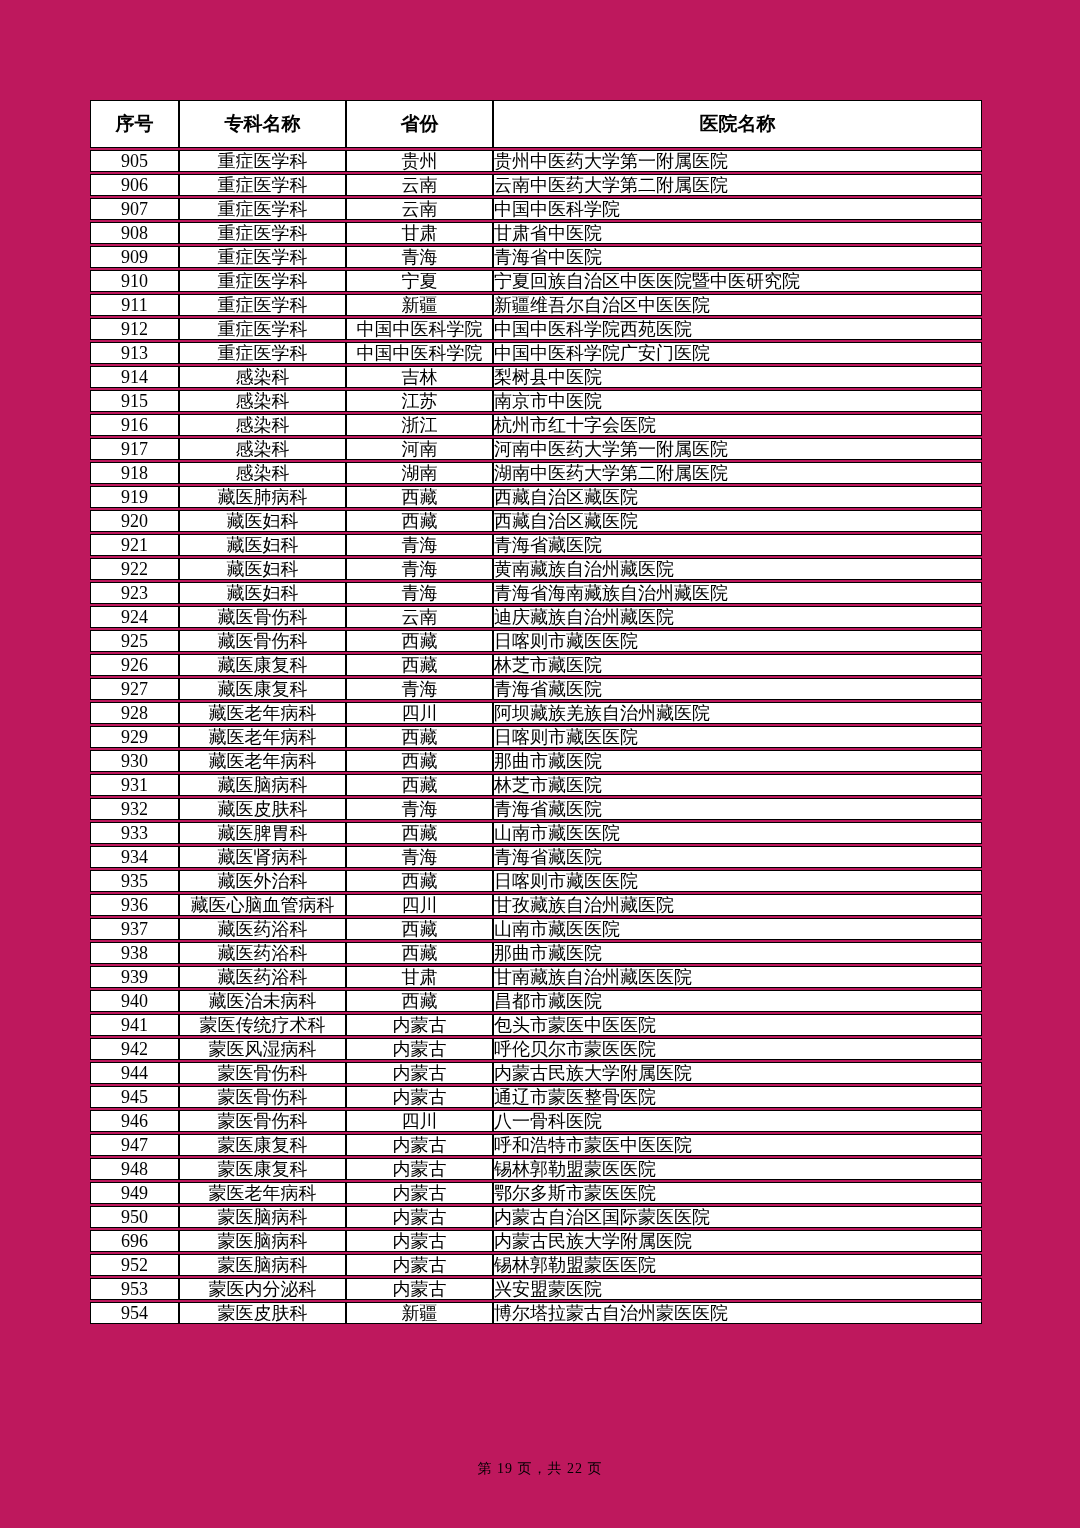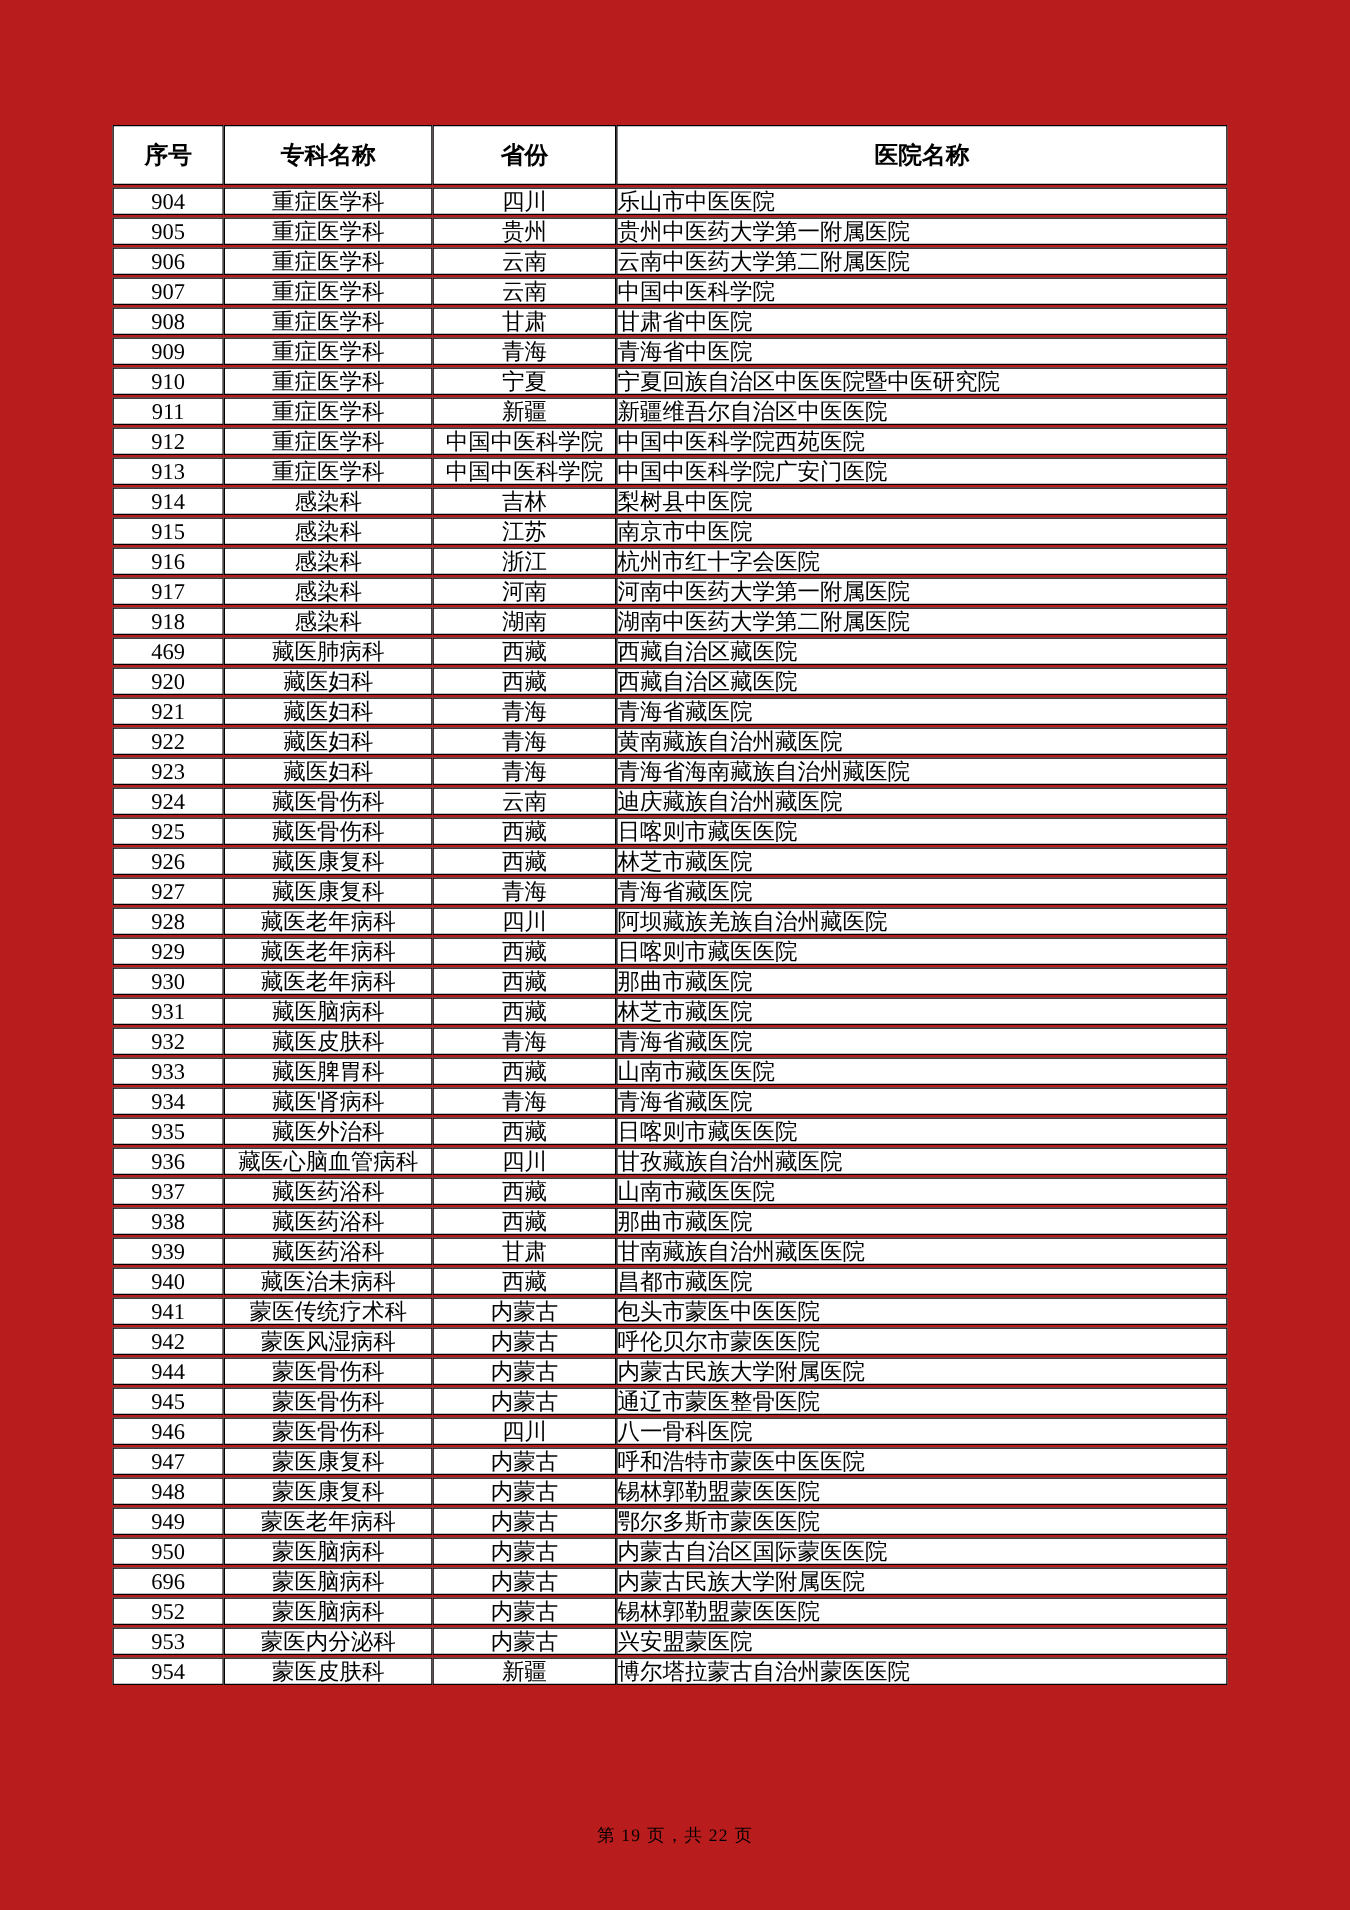--- a/index.html
+++ b/index.html
@@ -6,21 +6,21 @@
     margin: 0;
     padding: 0;
     background: #ffffff;
     color: #000000;
     font-family: "Liberation Serif", "DejaVu Serif", serif;
   }
   .page {
     position: relative;
     width: 1080px;
     height: 1528px;
-    background: #b91c1c;
+    background: #be185d;
     overflow: hidden;
   }
   table.roster {
     position: absolute;
     left: 90px;
     top: 98px;
     width: 892px;
     border-collapse: separate;
     border-spacing: 0 2px;
     table-layout: fixed;
@@ -72,26 +72,20 @@
     <thead>
       <tr>
           <th class="c0">序号</th>
           <th class="c1">专科名称</th>
           <th class="c2">省份</th>
           <th class="c3">医院名称</th>
         </tr>
     </thead>
     <tbody>
         <tr>
-          <td class="c0">904</td>
-          <td class="c1">重症医学科</td>
-          <td class="c2">四川</td>
-          <td class="c3">乐山市中医医院</td>
-        </tr>
-        <tr>
           <td class="c0">905</td>
           <td class="c1">重症医学科</td>
           <td class="c2">贵州</td>
           <td class="c3">贵州中医药大学第一附属医院</td>
         </tr>
         <tr>
           <td class="c0">906</td>
           <td class="c1">重症医学科</td>
           <td class="c2">云南</td>
           <td class="c3">云南中医药大学第二附属医院</td>
@@ -162,21 +156,21 @@
           <td class="c2">河南</td>
           <td class="c3">河南中医药大学第一附属医院</td>
         </tr>
         <tr>
           <td class="c0">918</td>
           <td class="c1">感染科</td>
           <td class="c2">湖南</td>
           <td class="c3">湖南中医药大学第二附属医院</td>
         </tr>
         <tr>
-          <td class="c0">469</td>
+          <td class="c0">919</td>
           <td class="c1">藏医肺病科</td>
           <td class="c2">西藏</td>
           <td class="c3">西藏自治区藏医院</td>
         </tr>
         <tr>
           <td class="c0">920</td>
           <td class="c1">藏医妇科</td>
           <td class="c2">西藏</td>
           <td class="c3">西藏自治区藏医院</td>
         </tr>

